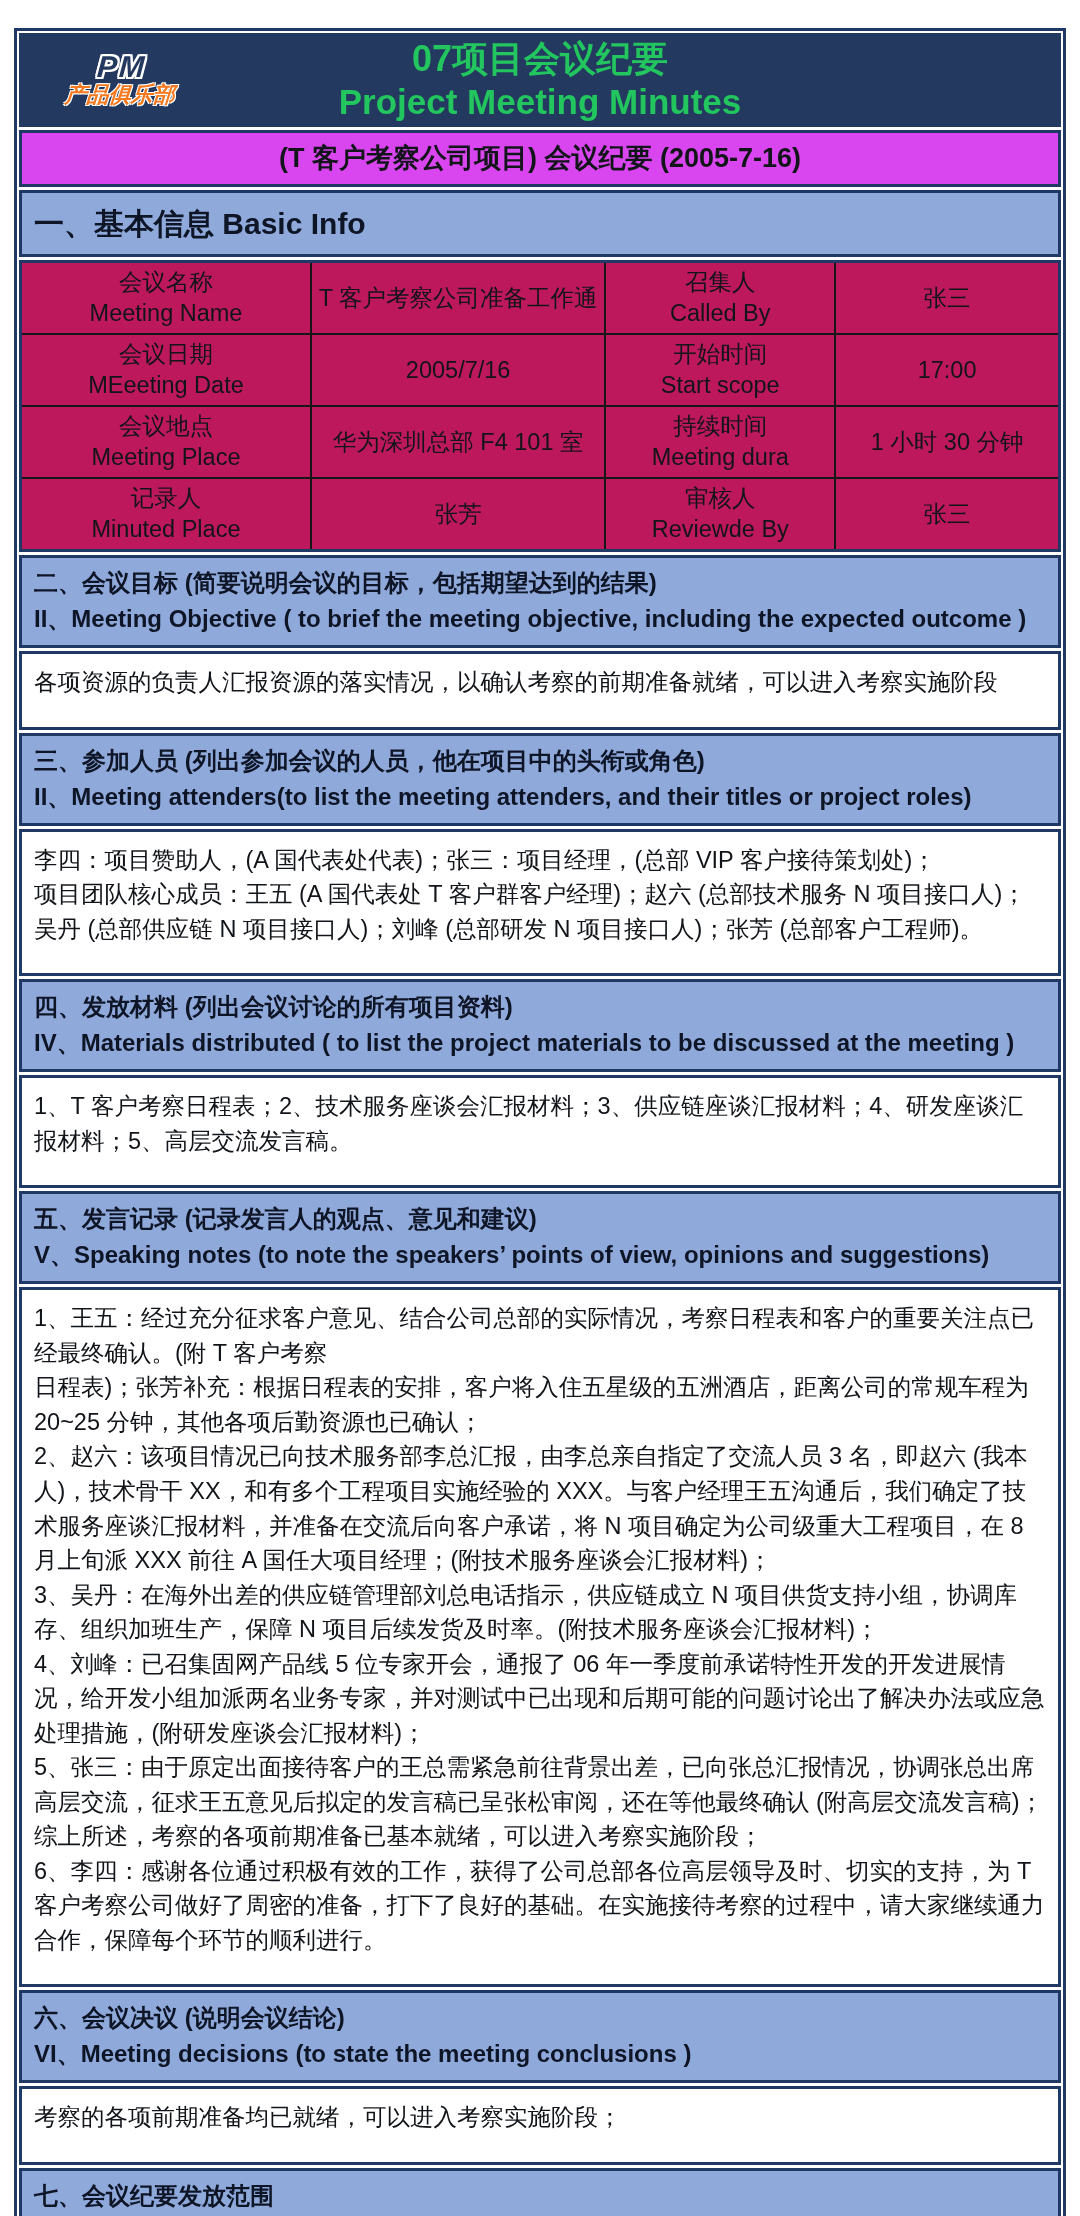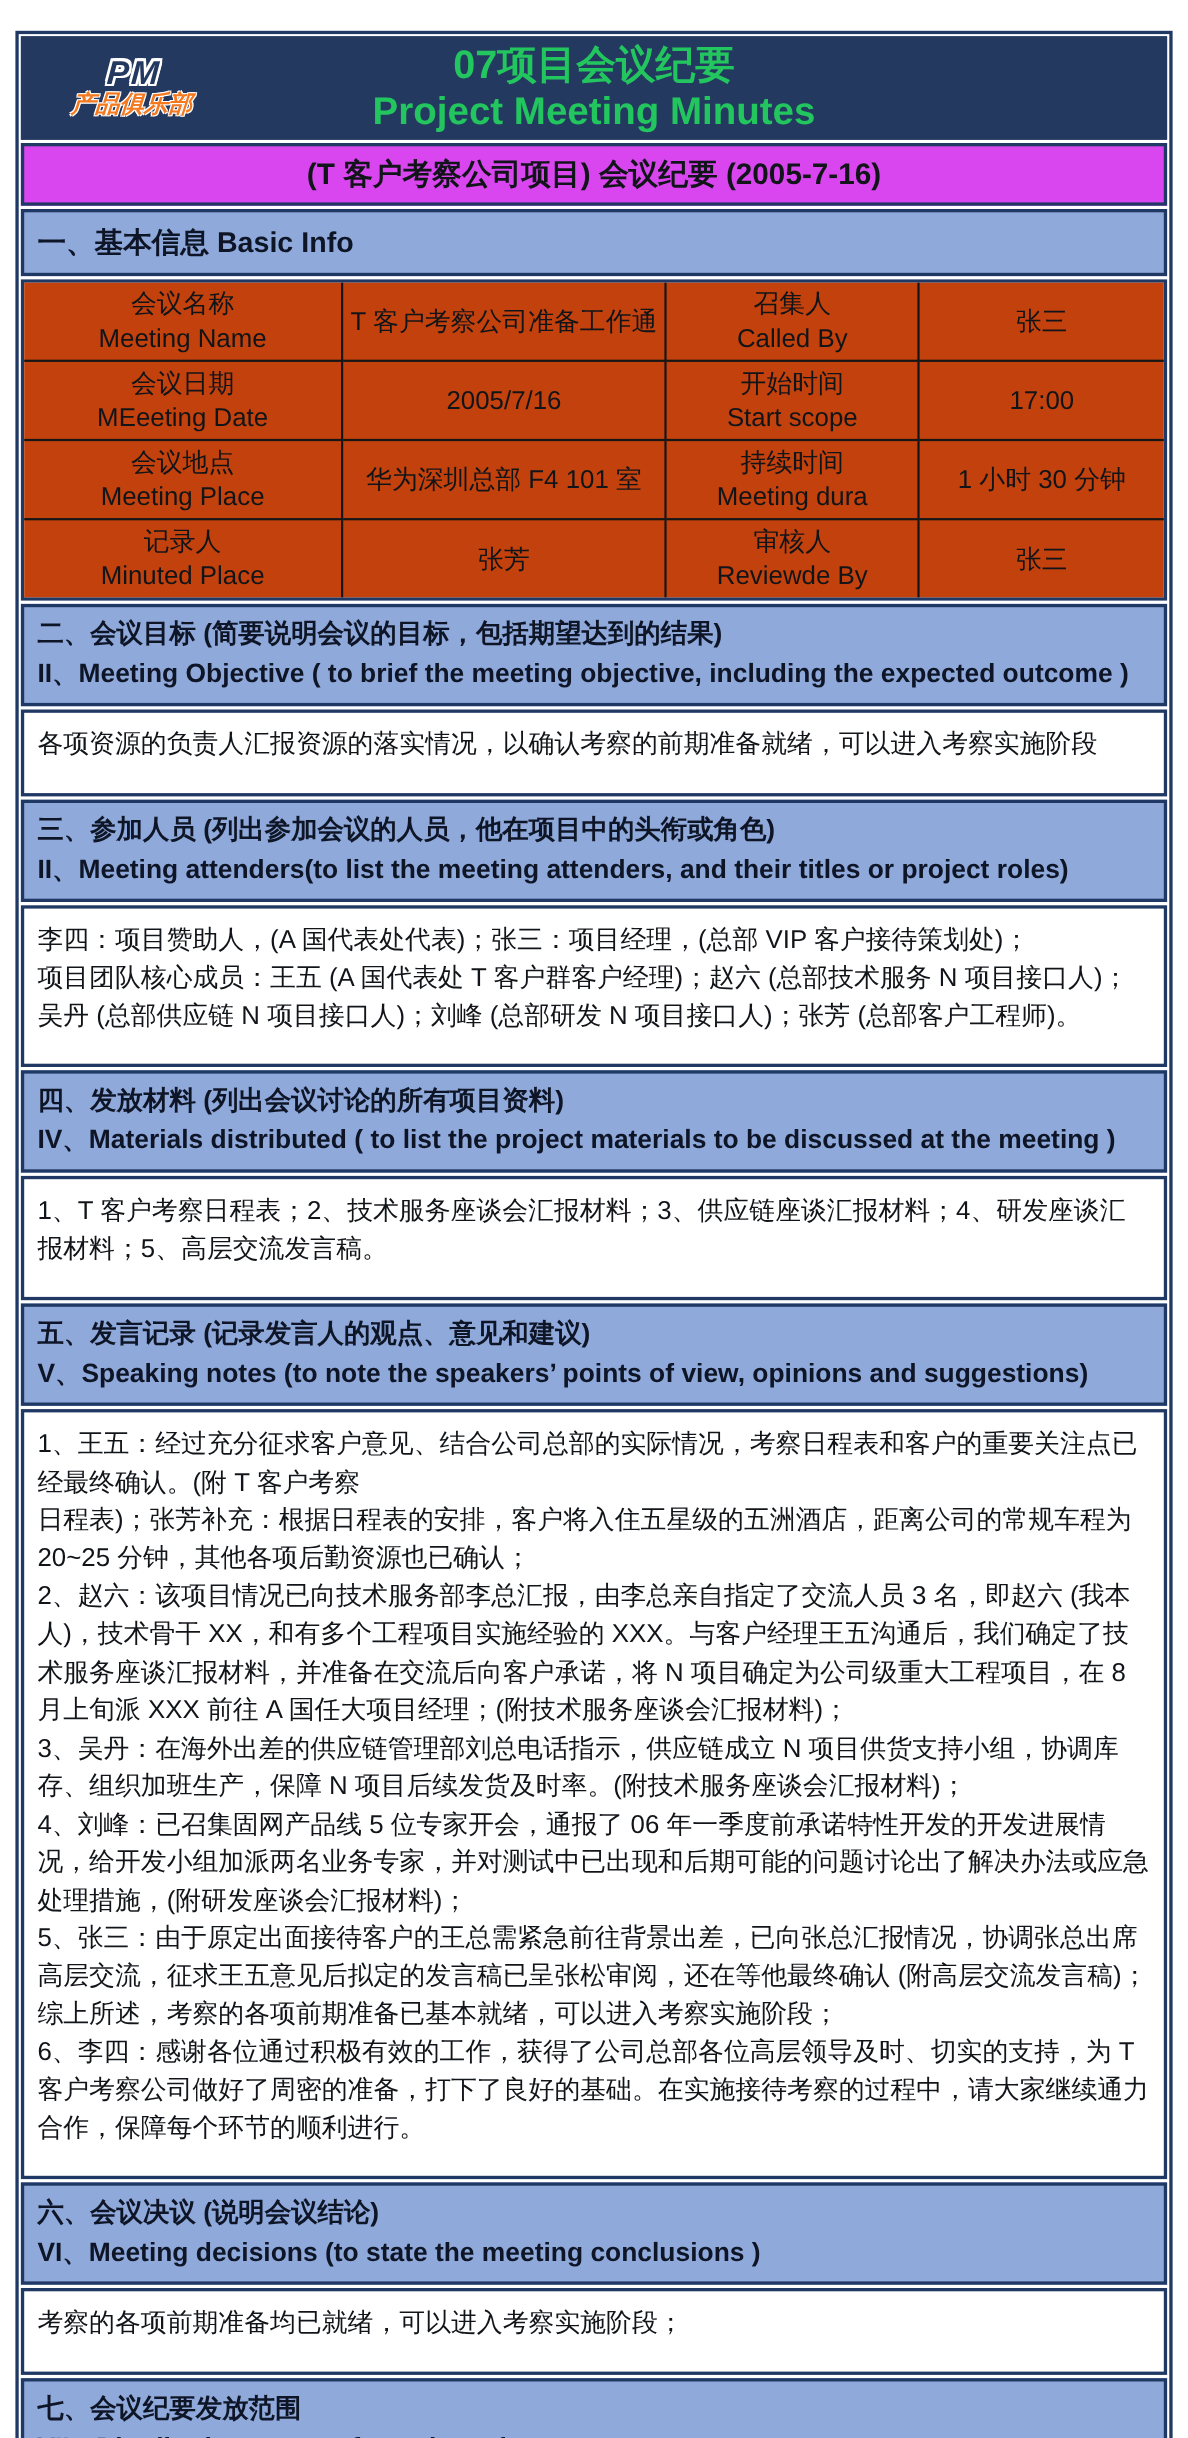--- a/index.html
+++ b/index.html
@@ -79,38 +79,38 @@
   .sec-hdr {
     background: #8FA9DB;
     padding: 7px 12px 8px 12px;
     font-size: 24px;
     font-weight: 600;
     color: #0e1526;
     line-height: 1.5;
   }
   .sec-hdr.single {
     font-weight: bold;
-    font-size: 26px;
+    font-size: 30px;
     padding: 8px 12px;
   }
   
   .body-block {
     background: #ffffff;
     padding: 11px 12px 27px 12px;
     font-size: 23.5px;
     line-height: 1.47;
   }
   .body-block p { margin: 0; }
   .body-block.dist p { line-height: 1.55; }
   .body-block.dist { padding-bottom: 40px; }
   
   table.info {
     width: 100%;
     border-collapse: collapse;
-    background: #c2410c;
+    background: #be185d;
     table-layout: fixed;
   }
   table.info td {
     border: 2px solid #161616;
     text-align: center;
     vertical-align: middle;
     padding: 4px 6px;
     font-size: 23.5px;
     line-height: 1.32;
     height: 61px;

